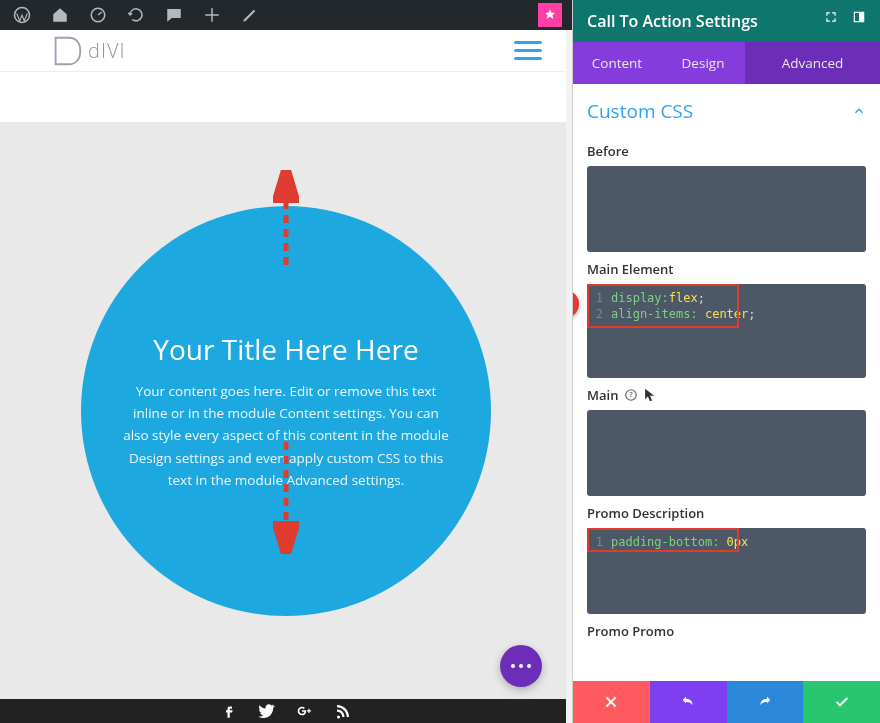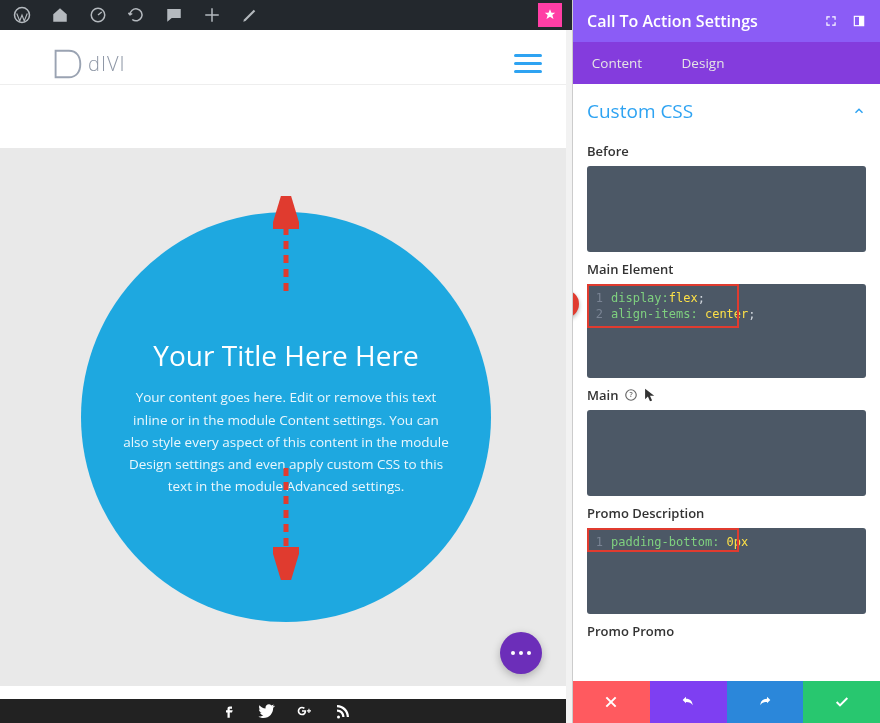--- a/index.html
+++ b/index.html
@@ -2,21 +2,21 @@
 <html><head>
 <meta charset="utf-8">
 <style>
   * { box-sizing: border-box; margin: 0; padding: 0; }
   html, body { width: 880px; height: 723px; font-family: -apple-system, "Open Sans", Helvetica, Arial, sans-serif; overflow: hidden; }
   body { display: flex; background: #fff; }
 
   
   .left {
     width: 572px; height: 723px; position: relative; background: #fff;
-    display: flex; flex-direction: column; gap: 13px;
+    display: flex; flex-direction: column;
   }
   .adminbar {
     height: 30px; background: #23282d; display: flex; align-items: center;
     gap: 18px; padding-left: 12px; color: #b4b9be; position: relative;
   }
   .adminbar .icon { width: 20px; height: 20px; display:flex; align-items:center; justify-content:center; cursor:pointer; }
   .adminbar svg { width: 18px; height: 18px; fill: #b4b9be; }
   .star-badge {
     position: absolute; right: 10px; top: 3px; width: 24px; height: 24px;
     background: #ff3ea5; display:flex; align-items:center; justify-content:center; color:#fff;
@@ -63,22 +63,22 @@
     gap:20px; color:#fff;
   }
   .footerstrip svg { width:18px; height:18px; fill:#fff; }
 
   
   .right {
     width: 308px; height:723px; background:#fff; border-left:1px solid #ccc;
     display:flex; flex-direction:column; position:relative;
   }
   .panel-header {
-    background:#8b5cf6; color:#fff; padding:10px 14px;
-    display:flex; align-items:center; justify-content:space-between;
+    background:#0f766e; color:#fff; padding:10px 14px;
+    display:flex; justify-content:space-between;
   }
   .panel-header h3 { font-size:16px; font-weight:600; }
   .panel-header .hicons { display:flex; gap:14px; }
   .panel-header .hicons svg { width:14px; height:14px; fill:#fff; cursor:pointer; }
 
   .tabs { background:#843cdd; display:flex; }
   .tab {
     flex:none; padding:12px 16px; color:#e5e5e5; font-size:13.5px; cursor:pointer;
     text-align:center;
   }
@@ -258,20 +258,21 @@
       <svg viewBox="0 0 24 24">
           <rect x="4" y="4" width="16" height="16" fill="none" stroke="#fff" stroke-width="2"></rect>
           <rect x="12" y="4" width="8" height="16"></rect>
         </svg>
     </div>
   </div>
 
   <div class="tabs">
     <div class="tab">Content</div>
     <div class="tab">Design</div>
+    <div class="tab active">Advanced</div>
   </div>
 
   <div class="panel-body">
     <div class="section-head">
       <h4>Custom CSS</h4>
       <svg viewBox="0 0 24 24">
           <path d="M6 15l6-6 6 6"></path>
         </svg>
     </div>
 

